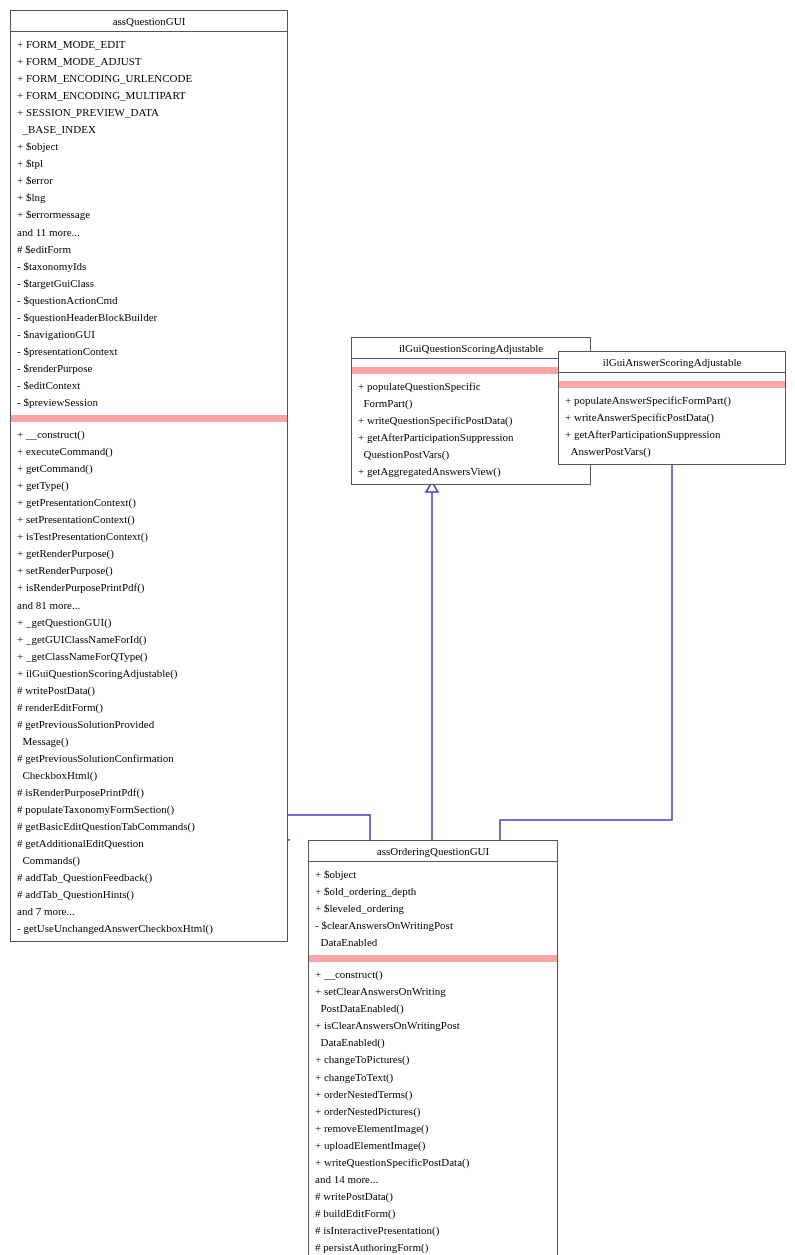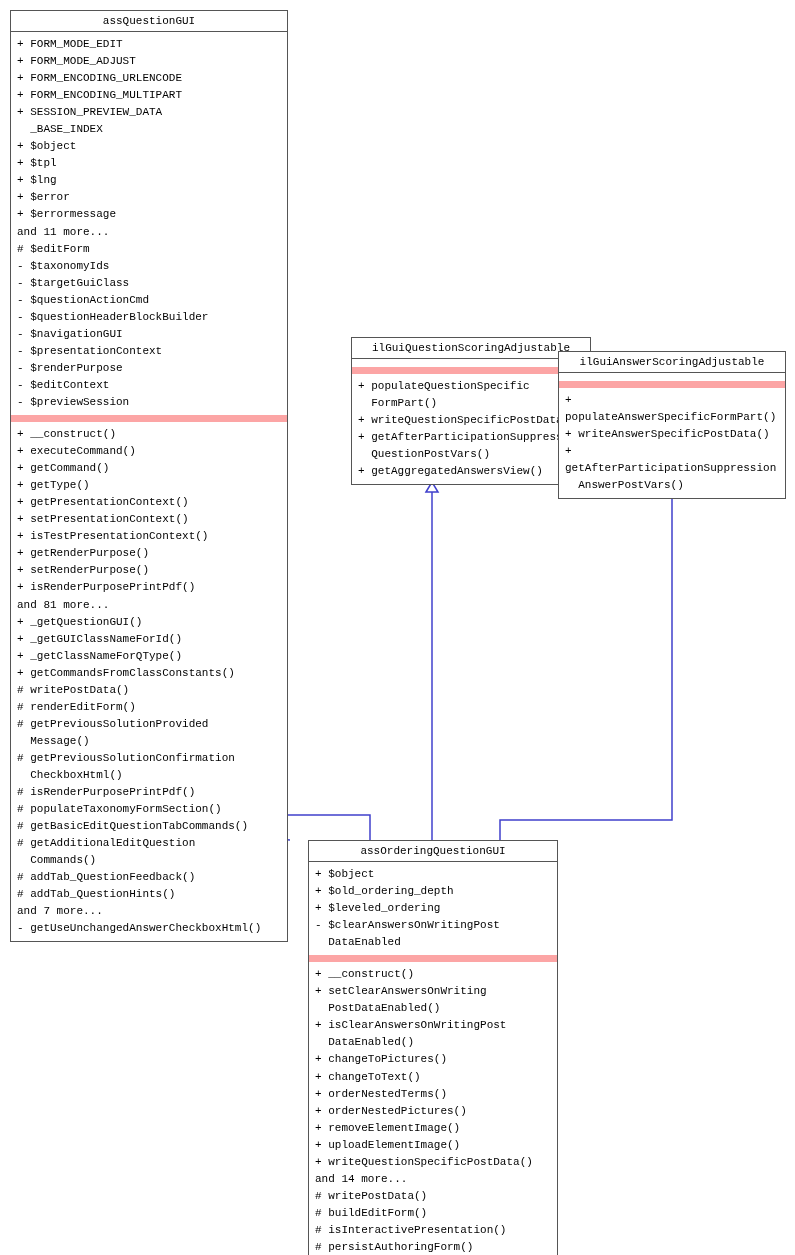--- a/index.html
+++ b/index.html
@@ -18,21 +18,21 @@
       width: 795px;
       height: 1255px;
       background: white;
     }
 
     .uml-box {
       position: absolute;
       border: 1px solid #555;
       background: white;
       font-size: 11px;
-      font-family: Liberation Mono, monospace;
+      font-family: Liberation Serif, serif;
     }
 
     .uml-box .title {
       text-align: center;
       padding: 4px 6px;
       border-bottom: 1px solid #555;
       font-weight: normal;
       background: white;
     }
 
@@ -93,22 +93,22 @@
     <div class="title">assQuestionGUI</div>
     <div class="section">
       <div>+ FORM_MODE_EDIT</div>
       <div>+ FORM_MODE_ADJUST</div>
       <div>+ FORM_ENCODING_URLENCODE</div>
       <div>+ FORM_ENCODING_MULTIPART</div>
       <div>+ SESSION_PREVIEW_DATA</div>
       <div>&nbsp;&nbsp;_BASE_INDEX</div>
       <div>+ $object</div>
       <div>+ $tpl</div>
+      <div>+ $error</div>
       <div>+ $lng</div>
-      <div>+ $error</div>
       <div>+ $errormessage</div>
       <div>and 11 more...</div>
       <div># $editForm</div>
       <div>- $taxonomyIds</div>
       <div>- $targetGuiClass</div>
       <div>- $questionActionCmd</div>
       <div>- $questionHeaderBlockBuilder</div>
       <div>- $navigationGUI</div>
       <div>- $presentationContext</div>
       <div>- $renderPurpose</div>
@@ -123,21 +123,21 @@
       <div>+ getPresentationContext()</div>
       <div>+ setPresentationContext()</div>
       <div>+ isTestPresentationContext()</div>
       <div>+ getRenderPurpose()</div>
       <div>+ setRenderPurpose()</div>
       <div>+ isRenderPurposePrintPdf()</div>
       <div>and 81 more...</div>
       <div>+ _getQuestionGUI()</div>
       <div>+ _getGUIClassNameForId()</div>
       <div>+ _getClassNameForQType()</div>
-      <div>+ getCommandsFromClassConstants()</div>
+      <div>+ ilGuiQuestionScoringAdjustable()</div>
       <div># writePostData()</div>
       <div># renderEditForm()</div>
       <div># getPreviousSolutionProvided</div>
       <div>&nbsp;&nbsp;Message()</div>
       <div># getPreviousSolutionConfirmation</div>
       <div>&nbsp;&nbsp;CheckboxHtml()</div>
       <div># isRenderPurposePrintPdf()</div>
       <div># populateTaxonomyFormSection()</div>
       <div># getBasicEditQuestionTabCommands()</div>
       <div># getAdditionalEditQuestion</div>

